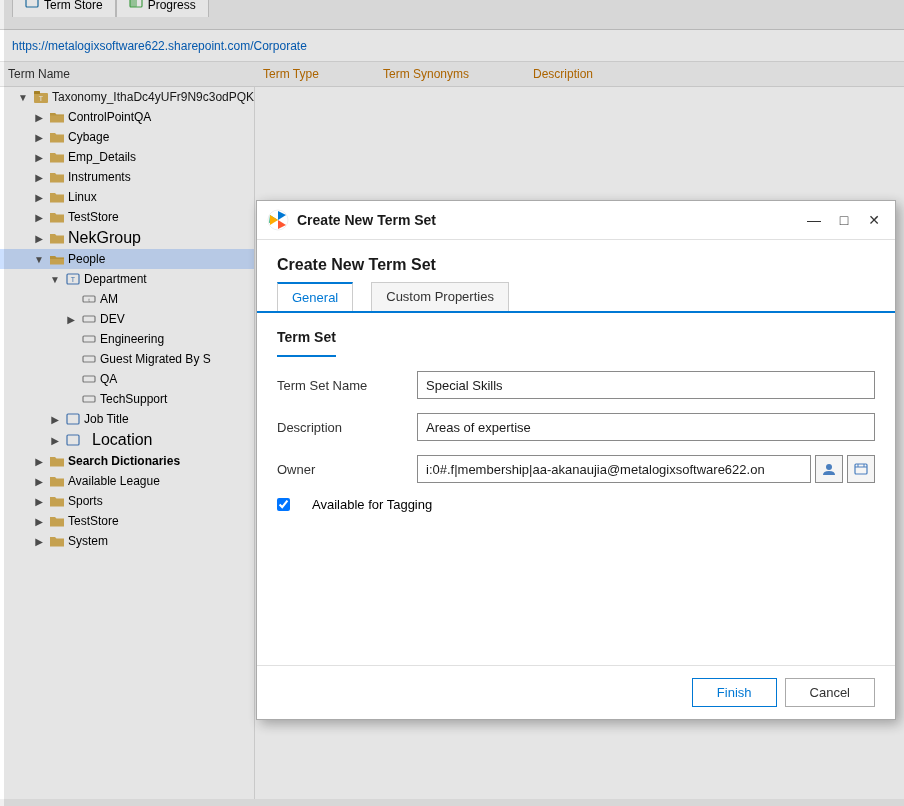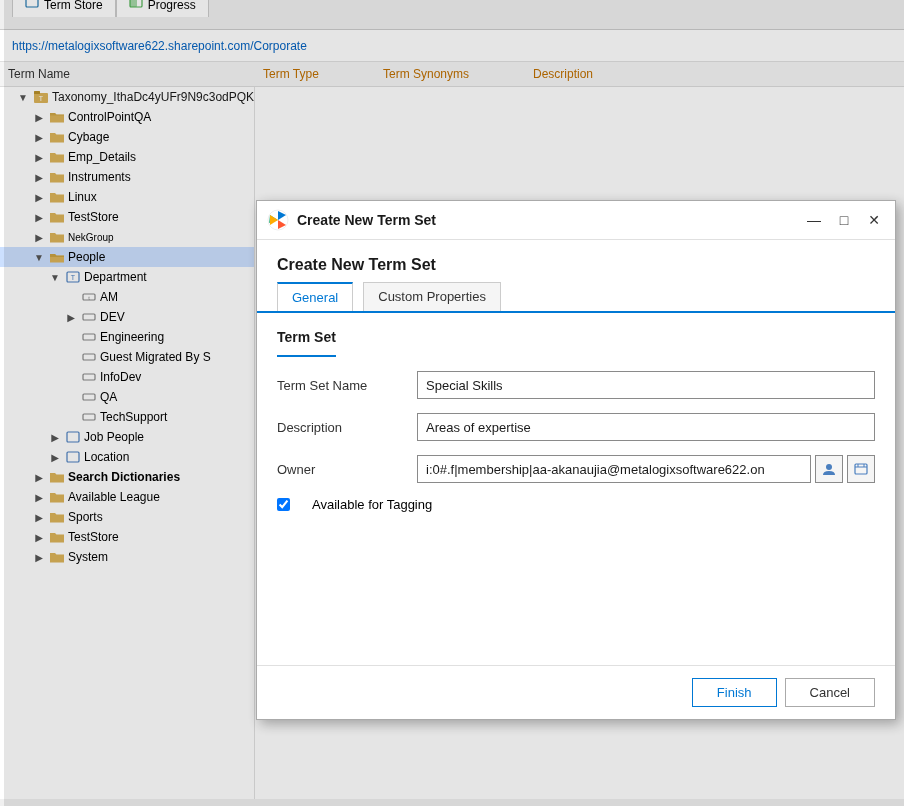--- a/index.html
+++ b/index.html
@@ -26,21 +26,21 @@
     
     
     .dialog-titlebar { display: flex; align-items: center; padding: 8px 10px; background: #fff; border-bottom: 1px solid #e0e0e0; gap: 8px; }
     .dialog-title { font-size: 14px; font-weight: 600; color: #1a1a1a; flex: 1; }
     .dialog-btn { background: none; border: 1px solid transparent; width: 22px; height: 22px; display: flex; align-items: center; justify-content: center; cursor: pointer; font-size: 14px; color: #333; }
     
     
     .dialog-heading { padding: 16px 20px 8px; font-size: 16px; font-weight: 600; color: #1a1a1a; }
     
     
-    .dialog-tabs { display: flex; border-bottom: 2px solid #0078d4; padding: 0 20px; gap: 8px; }
+    .dialog-tabs { display: flex; border-bottom: 2px solid #0078d4; padding: 0 20px; gap: 16px; }
     .dialog-tab { padding: 6px 14px; cursor: pointer; font-size: 13px; color: #333; border: 1px solid #ccc; border-bottom: none; background: #f5f5f5; margin-right: 2px; }
     .dialog-tab.active { background: #fff; border-top: 2px solid #0078d4; color: #0078d4; font-weight: 500; }
     
     
     .dialog-body { padding: 16px 20px; flex: 1; }
     .section-title { font-size: 14px; font-weight: 700; color: #1a1a1a; margin-bottom: 14px; border-bottom: 2px solid #0078d4; padding-bottom: 10px; display: inline-block; }
     
     .form-row { display: flex; align-items: center; margin-bottom: 14px; }
     .form-label { width: 140px; color: #333; font-size: 13px; flex-shrink: 0; }
     .form-input { flex: 1; padding: 4px 8px; border: 1px solid #8a8a8a; font-size: 13px; color: #1a1a1a; height: 28px; }
@@ -177,21 +177,21 @@
       <span style="font-size:12px;">TestStore</span>
     </div>
 
     <div class="tree-item">
       <span class="indent"></span>
         <span class="indent"></span>
       <span class="expander">▶</span>
       <svg width="16" height="16" viewBox="0 0 16 16" style="margin:0 3px;flex-shrink:0;">
           <path d="M1 4h5l1.5 1.5H15v8H1z" fill="#dcb45a"></path>
         </svg>
-      <span style="font-size:10px;">NekGroup</span>
+      <span style="font-size:16px;">NekGroup</span>
     </div>
 
     <div class="tree-item selected">
       <span class="indent"></span>
         <span class="indent"></span>
       <span class="expander">▼</span>
       <svg width="16" height="16" viewBox="0 0 16 16" style="margin:0 3px;flex-shrink:0;">
           <path d="M1 5h5l1.5 1.5H15v7H1z" fill="#dcb45a"></path>
           <path d="M1 5h5l1.5 1.5H15v1.5H1z" fill="#b8902a" opacity="0.5"></path>
         </svg>
@@ -252,76 +252,65 @@
         <span class="indent"></span>
         <span class="indent"></span>
         <span class="indent"></span>
       <span class="expander" style="opacity:0;">▶</span>
       <svg width="16" height="16" viewBox="0 0 16 16" style="margin:0 3px;flex-shrink:0;">
           <rect x="2" y="5" width="12" height="6" rx="1" fill="none" stroke="#888" stroke-width="1.2"></rect>
         </svg>
       <span style="font-size:12px;">Guest Migrated By S</span>
     </div>
 
+
     <div class="tree-item">
       <span class="indent"></span>
         <span class="indent"></span>
         <span class="indent"></span>
         <span class="indent"></span>
       <span class="expander" style="opacity:0;">▶</span>
       <svg width="16" height="16" viewBox="0 0 16 16" style="margin:0 3px;flex-shrink:0;">
           <rect x="2" y="5" width="12" height="6" rx="1" fill="none" stroke="#888" stroke-width="1.2"></rect>
         </svg>
-      <span style="font-size:12px;">InfoDev</span>
+      <span style="font-size:12px;">QA</span>
     </div>
 
     <div class="tree-item">
       <span class="indent"></span>
         <span class="indent"></span>
         <span class="indent"></span>
         <span class="indent"></span>
       <span class="expander" style="opacity:0;">▶</span>
       <svg width="16" height="16" viewBox="0 0 16 16" style="margin:0 3px;flex-shrink:0;">
           <rect x="2" y="5" width="12" height="6" rx="1" fill="none" stroke="#888" stroke-width="1.2"></rect>
         </svg>
-      <span style="font-size:12px;">QA</span>
-    </div>
-
-    <div class="tree-item">
-      <span class="indent"></span>
-        <span class="indent"></span>
-        <span class="indent"></span>
-        <span class="indent"></span>
-      <span class="expander" style="opacity:0;">▶</span>
-      <svg width="16" height="16" viewBox="0 0 16 16" style="margin:0 3px;flex-shrink:0;">
-          <rect x="2" y="5" width="12" height="6" rx="1" fill="none" stroke="#888" stroke-width="1.2"></rect>
-        </svg>
       <span style="font-size:12px;">TechSupport</span>
     </div>
 
     <div class="tree-item">
       <span class="indent"></span>
         <span class="indent"></span>
         <span class="indent"></span>
       <span class="expander">▶</span>
       <svg width="16" height="16" viewBox="0 0 16 16" style="margin:0 3px;flex-shrink:0;">
         <rect x="2" y="3" width="12" height="10" rx="1" fill="none" stroke="#4a7fbf" stroke-width="1.2"></rect>
       </svg>
-      <span style="font-size:12px;">Job People</span>
+      <span style="font-size:12px;">Job Title</span>
     </div>
 
     <div class="tree-item">
       <span class="indent"></span>
         <span class="indent"></span>
         <span class="indent"></span>
       <span class="expander">▶</span>
       <svg width="16" height="16" viewBox="0 0 16 16" style="margin:0 3px;flex-shrink:0;">
         <rect x="2" y="3" width="12" height="10" rx="1" fill="none" stroke="#4a7fbf" stroke-width="1.2"></rect>
       </svg>
-      <span style="font-size:12px;">Location</span>
+      <span style="font-size:16px;margin-left:8px;">Location</span>
     </div>
 
     <div class="tree-item">
       <span class="indent"></span>
         <span class="indent"></span>
       <span class="expander">▶</span>
       <svg width="16" height="16" viewBox="0 0 16 16" style="margin:0 3px;flex-shrink:0;">
           <path d="M1 4h5l1.5 1.5H15v8H1z" fill="#dcb45a"></path>
         </svg>
       <span style="font-size:12px;font-weight:bold;">Search Dictionaries</span>

